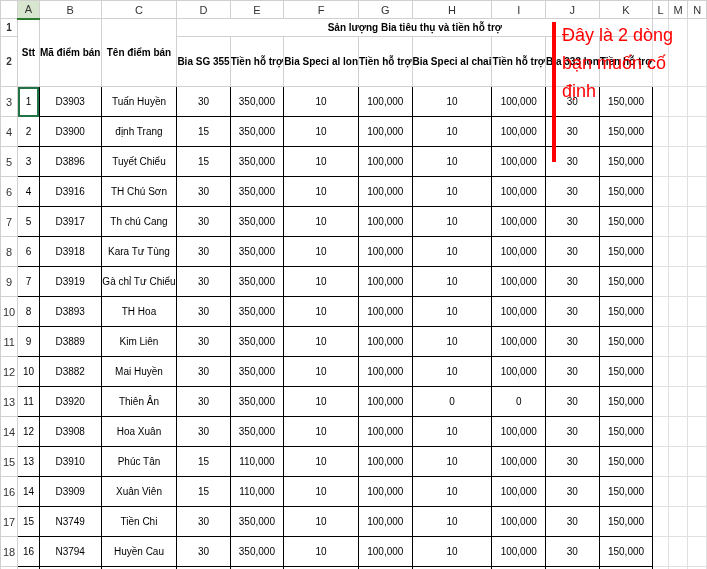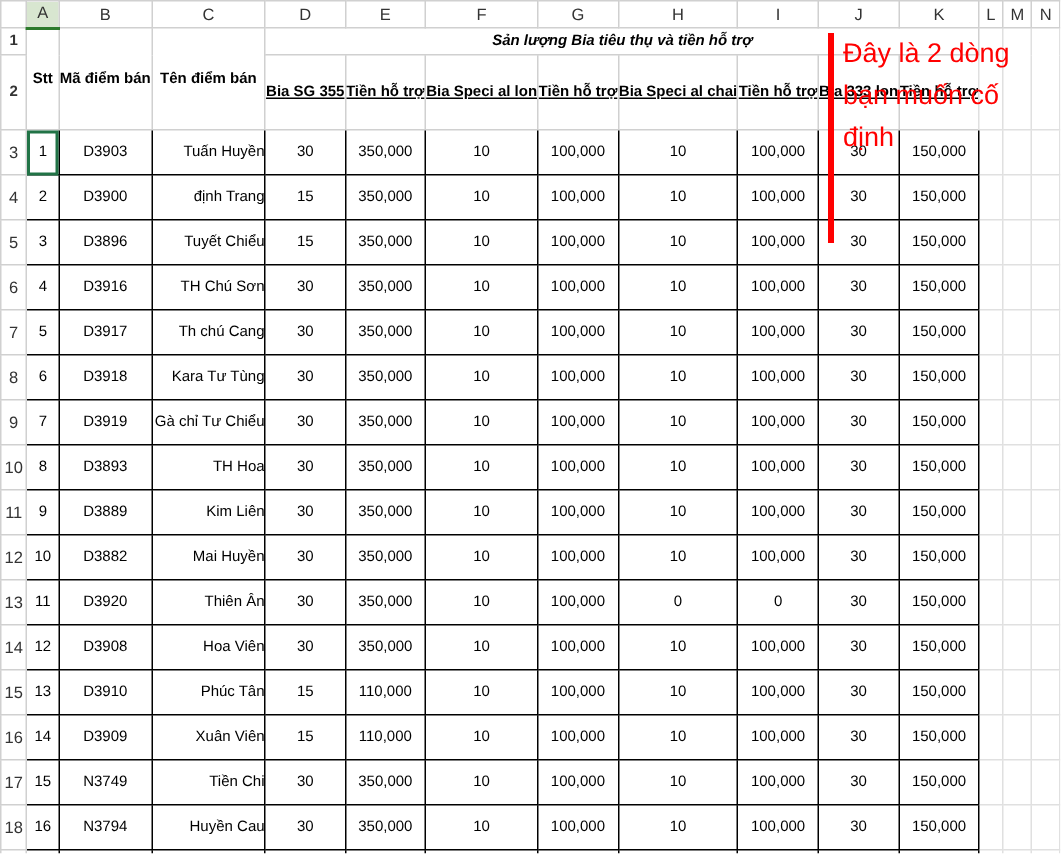--- a/index.html
+++ b/index.html
@@ -72,38 +72,36 @@
   .hdr td {
     border: 1px solid #000;
     font-weight: bold;
     font-size: 10px;
     line-height: 1.15;
     white-space: normal;
     padding: 2px 2px;
   }
   .hdr .merged-title {
     height: 18px;
-    font-style: italic;
   }
   .hdr .sub {
     height: 50px;
-    text-decoration: underline;
   }
   
   tr.drow td.cell {
     border: 1px solid #000;
     font-size: 10px;
     height: 30px;
   }
   tr.drow td.empty {
     border: 1px solid #e0e0e0;
     background: #fff;
   }
   tr.drow td.cell.left { text-align: center; }
-  tr.drow td.cell.name { text-align: right; white-space: normal; line-height:1.1; }
+  tr.drow td.cell.name { text-align: center; white-space: normal; line-height:1.1; }
 
   
   td.cell.selected {
     outline: 2px solid #217346;
     outline-offset: -2px;
   }
 
   
   .annotation-line {
     position: absolute;
@@ -376,21 +374,21 @@
           <td class="cell">30</td>
           <td class="cell">150,000</td>
           <td class="empty"></td>
           <td class="empty"></td>
           <td class="empty"></td>
         </tr>
         <tr class="drow">
           <td class="rowhdr">14</td>
           <td class="cell left">12</td>
           <td class="cell left">D3908</td>
-          <td class="cell name">Hoa Viên</td>
+          <td class="cell name">Hoa Xuân</td>
           <td class="cell">30</td>
           <td class="cell">350,000</td>
           <td class="cell">10</td>
           <td class="cell">100,000</td>
           <td class="cell">10</td>
           <td class="cell">100,000</td>
           <td class="cell">30</td>
           <td class="cell">150,000</td>
           <td class="empty"></td>
           <td class="empty"></td>

